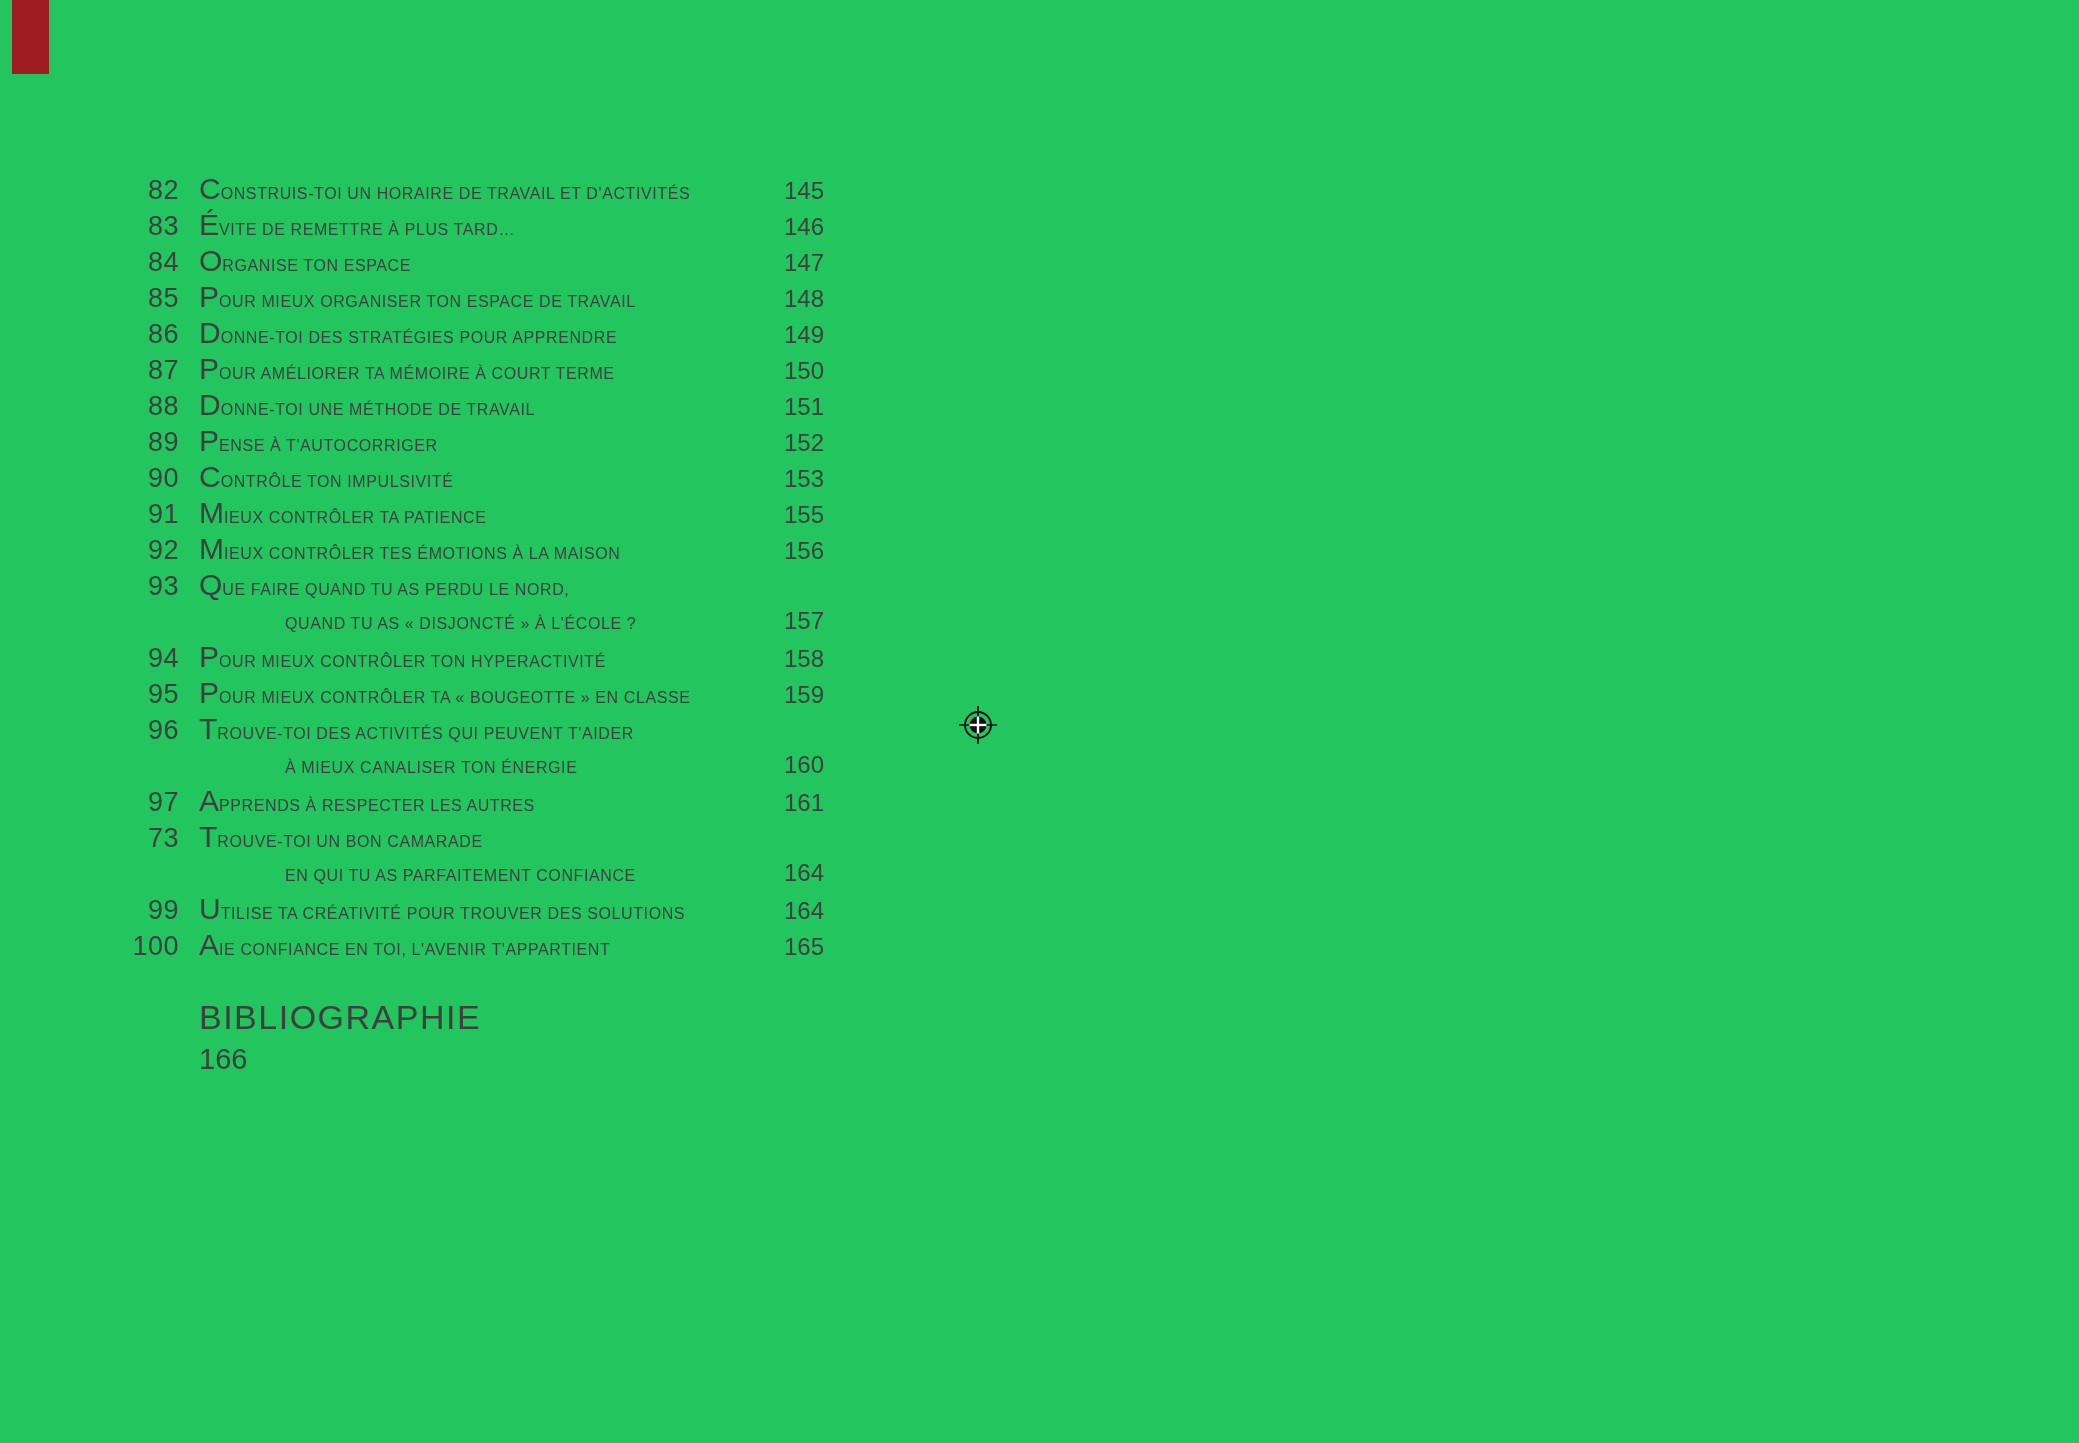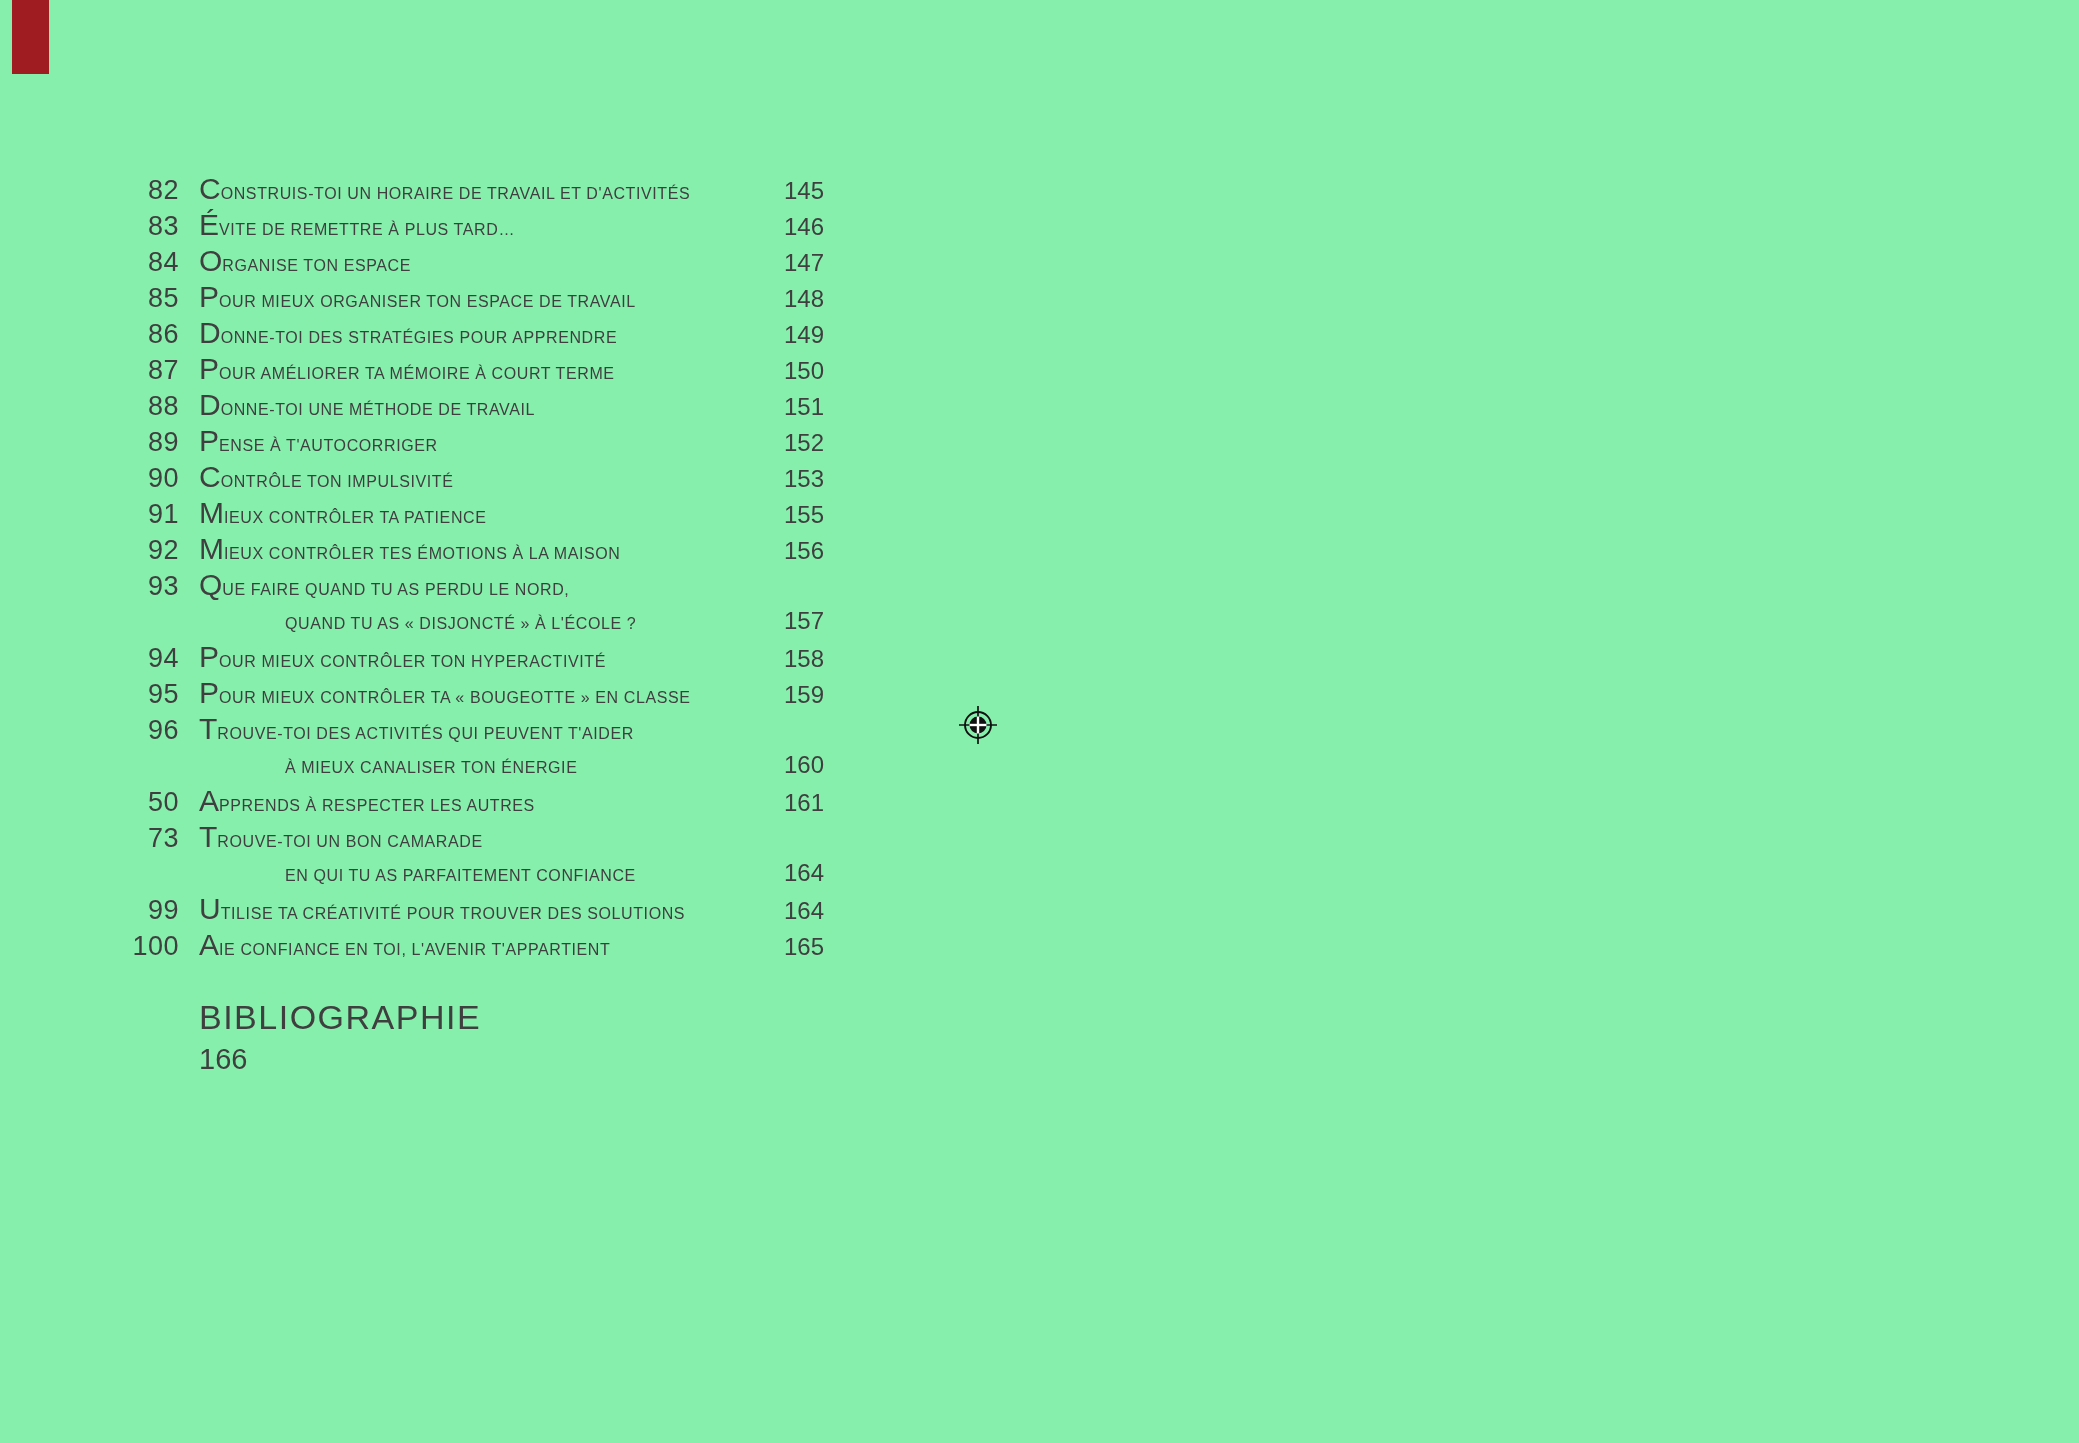--- a/index.html
+++ b/index.html
@@ -1,20 +1,20 @@
 <!DOCTYPE html>
 <html><head>
 <meta charset="utf-8">
 <style>
   html, body { margin: 0; padding: 0; background: #ffffff; }
   .page {
     position: relative;
     width: 2079px;
     height: 1443px;
-    background: #86efac;
+    background: #22c55e;
     overflow: hidden;
     font-family: "Liberation Sans", sans-serif;
     color: #3f3f3f;
   }
   .corner-patch {
     position: absolute;
     left: 12px;
     top: 0;
     width: 37px;
     height: 74px;
@@ -169,21 +169,21 @@
         <div class="num">96</div>
         <div class="entry-text"><span class="cap">T</span><span class="sc">ROUVE-TOI DES ACTIVITÉS QUI PEUVENT T'AIDER</span></div>
         <div class="pg"></div>
       </div>
       <div class="toc-line">
         <div class="num"></div>
         <div class="entry-text indent"><span class="sc">À MIEUX CANALISER TON ÉNERGIE</span></div>
         <div class="pg">160</div>
       </div>
       <div class="toc-line">
-        <div class="num">50</div>
+        <div class="num">97</div>
         <div class="entry-text"><span class="cap">A</span><span class="sc">PPRENDS À RESPECTER LES AUTRES</span></div>
         <div class="pg">161</div>
       </div>
       <div class="toc-line">
         <div class="num">73</div>
         <div class="entry-text"><span class="cap">T</span><span class="sc">ROUVE-TOI UN BON CAMARADE</span></div>
         <div class="pg"></div>
       </div>
       <div class="toc-line">
         <div class="num"></div>

